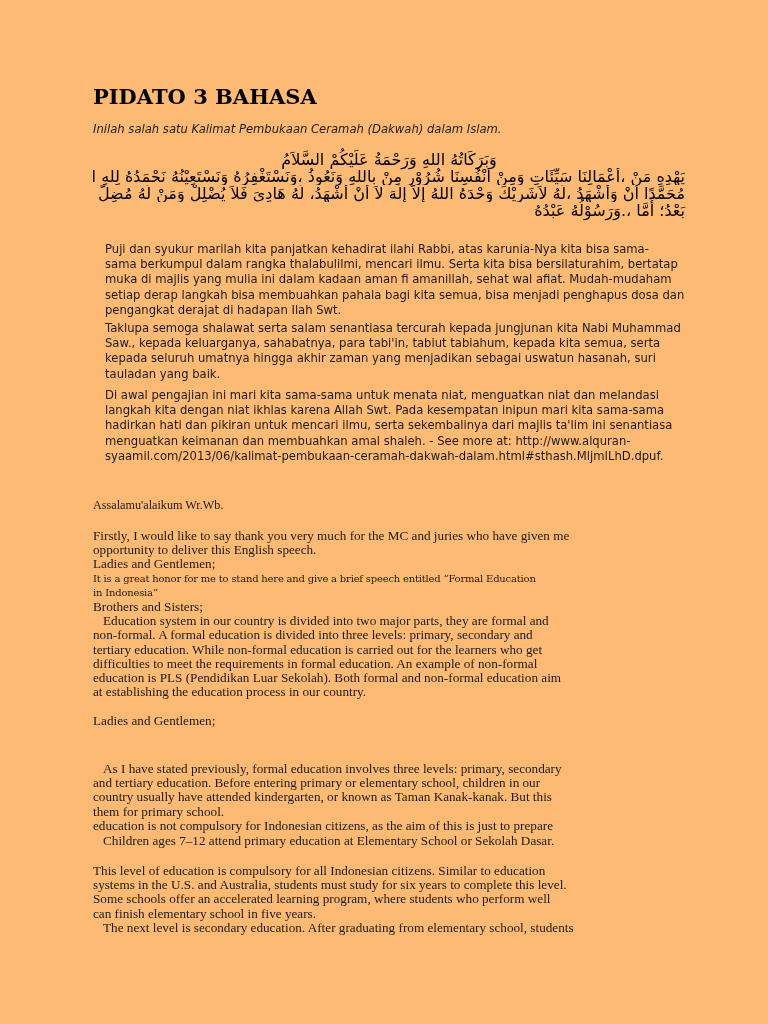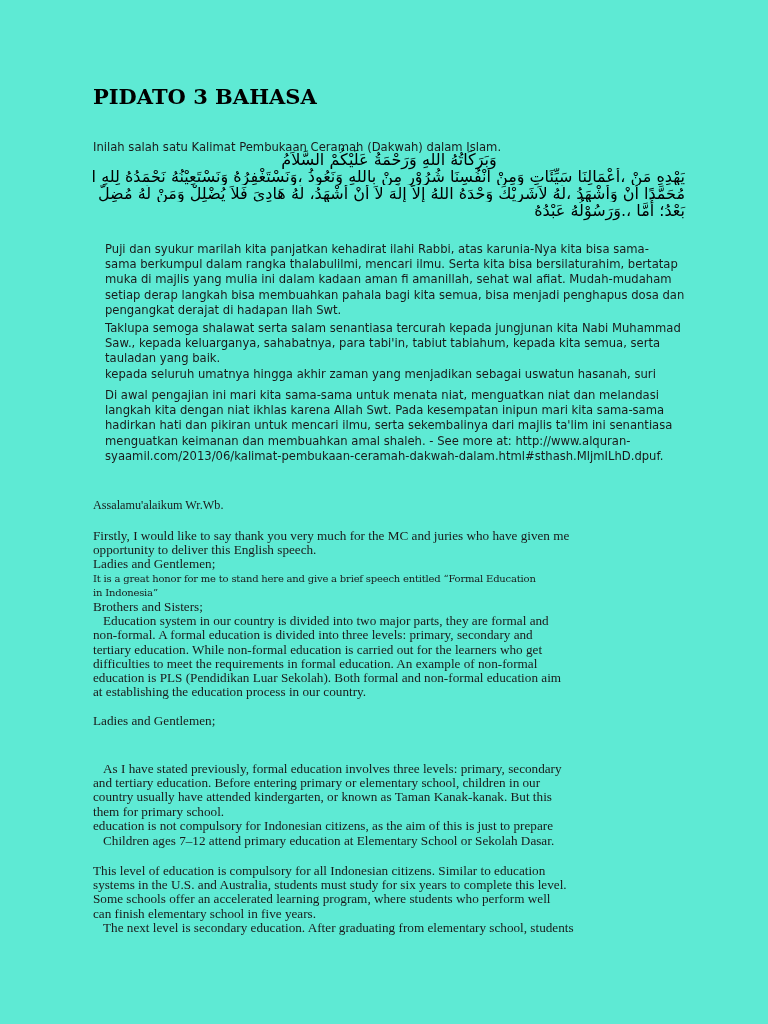--- a/index.html
+++ b/index.html
@@ -11,21 +11,21 @@
       width: 768px;
       height: 1024px;
       position: relative;
       overflow: hidden;
       color: #111111;
     }
     .page {
       position: absolute;
       left: 0; top: 0;
       width: 768px; height: 1024px;
-      background: #5eead4;
+      background: #fdba74;
     }
     .title {
       position: absolute;
       left: 93px;
       top: 84px;
       font-family: "DejaVu Serif", "Liberation Serif", serif;
       font-weight: bold;
       font-size: 21px;
       letter-spacing: 0px;
       color: #000000;
@@ -34,22 +34,23 @@
     }
     .sans {
       font-family: "DejaVu Sans", "Liberation Sans", sans-serif;
       font-size: 11.6px;
       line-height: 15.2px;
       color: #1a1a1a;
     }
     .intro {
       position: absolute;
       left: 93px;
-      top: 140px;
+      top: 122px;
       white-space: nowrap;
+      font-style: italic;
     }
     .arabic {
       position: absolute;
       left: 93px;
       top: 151px;
       width: 592px;
       direction: rtl;
       font-family: "DejaVu Sans", sans-serif;
       font-size: 16px;
       line-height: 17px;
@@ -101,22 +102,22 @@
     <span class="ln">Puji dan syukur marilah kita panjatkan kehadirat ilahi Rabbi, atas karunia-Nya kita bisa sama-</span>
     <span class="ln">sama berkumpul dalam rangka thalabulilmi, mencari ilmu. Serta kita bisa bersilaturahim, bertatap</span>
     <span class="ln">muka di majlis yang mulia ini dalam kadaan aman fi amanillah, sehat wal afiat. Mudah-mudaham</span>
     <span class="ln">setiap derap langkah bisa membuahkan pahala bagi kita semua, bisa menjadi penghapus dosa dan</span>
     <span class="ln">pengangkat derajat di hadapan Ilah Swt.</span>
   </p>
 
   <p class="sans para" style="top:309px;">
     <span class="ln">Taklupa semoga shalawat serta salam senantiasa tercurah kepada jungjunan kita Nabi Muhammad</span>
     <span class="ln">Saw., kepada keluarganya, sahabatnya, para tabi'in, tabiut tabiahum, kepada kita semua, serta</span>
+    <span class="ln">kepada seluruh umatnya hingga akhir zaman yang menjadikan sebagai uswatun hasanah, suri</span>
     <span class="ln">tauladan yang baik.</span>
-    <span class="ln">kepada seluruh umatnya hingga akhir zaman yang menjadikan sebagai uswatun hasanah, suri</span>
   </p>
 
   <p class="sans para" style="top:376px;">
     <span class="ln">Di awal pengajian ini mari kita sama-sama untuk menata niat, menguatkan niat dan melandasi</span>
     <span class="ln">langkah kita dengan niat ikhlas karena Allah Swt. Pada kesempatan inipun mari kita sama-sama</span>
     <span class="ln">hadirkan hati dan pikiran untuk mencari ilmu, serta sekembalinya dari majlis ta'lim ini senantiasa</span>
     <span class="ln">menguatkan keimanan dan membuahkan amal shaleh. - See more at: http://www.alquran-</span>
     <span class="ln">syaamil.com/2013/06/kalimat-pembukaan-ceramah-dakwah-dalam.html#sthash.MljmILhD.dpuf.</span>
   </p>
 

